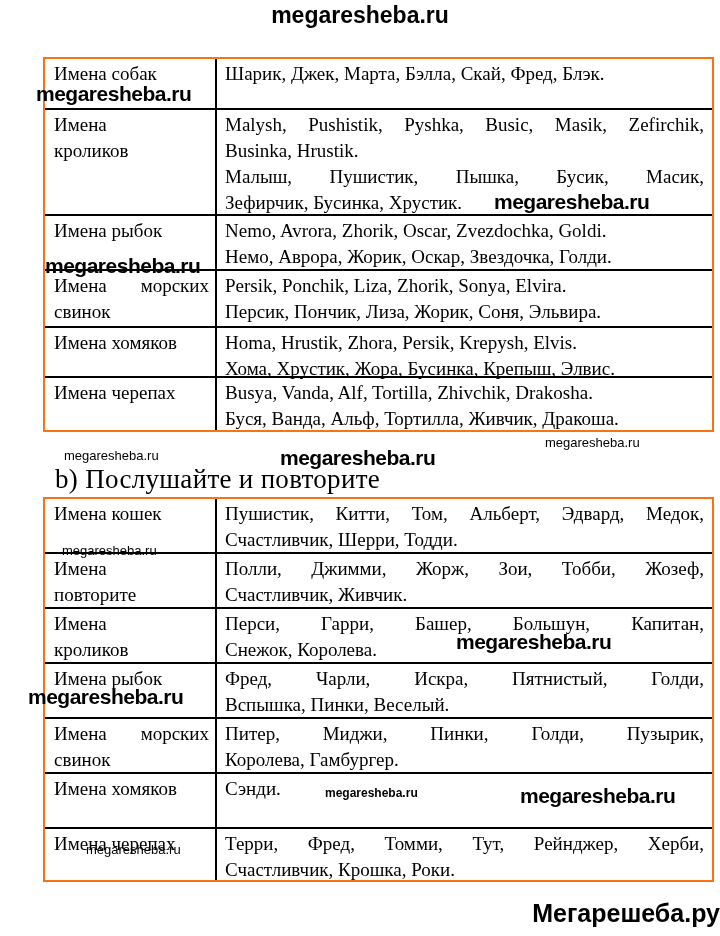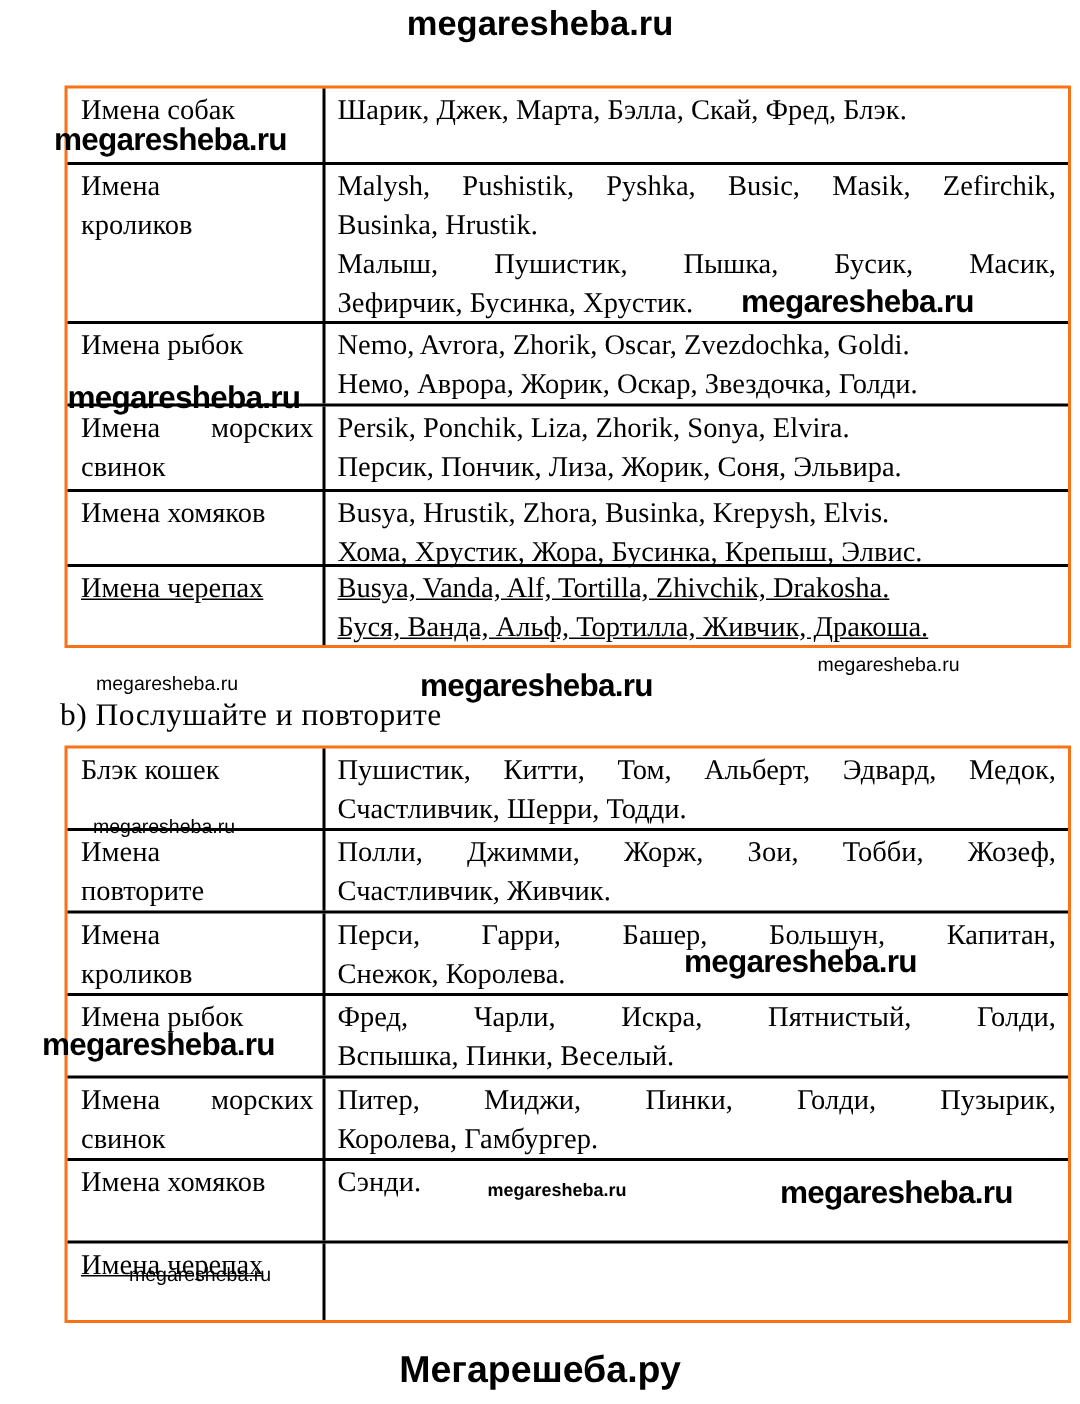--- a/index.html
+++ b/index.html
@@ -13,39 +13,39 @@
     overflow: hidden;
   }
 
   .site-header {
     position: absolute; top: 2px; left: 0; width: 720px;
     text-align: center; font-weight: bold; font-size: 23px;
     font-family: "Liberation Sans", "DejaVu Sans", sans-serif;
   }
   .site-footer {
     position: absolute; top: 899px; left: 0; width: 720px;
-    text-align: center; font-weight: bold; font-size: 25px;
+    text-align: right; font-weight: bold; font-size: 25px;
     font-family: "Liberation Sans", "DejaVu Sans", sans-serif;
   }
   .section-b {
-    position: absolute; left: 40px; top: 464px;
-    font-size: 21px; letter-spacing: 0.3px;
+    position: absolute; left: 55px; top: 464px;
+    font-size: 27px; letter-spacing: 0.3px;
   }
 
   .tbl {
     position: absolute; left: 27px; width: 671px;
     border: 2px solid #f97316;
     box-sizing: border-box;
     background: transparent;
     margin-left: 16px;
   }
   #table1 { top: 57px; }
   #table2 { top: 497px; }
   .trow { display: flex; box-sizing: border-box; border-bottom: 2px solid #000; }
-  .trow.last { border-bottom: none; text-decoration: underline; }
+  .trow.last { border-bottom: none; }
   .cell-label {
     width: 172px; box-sizing: border-box;
     border-right: 2px solid #000;
     padding: 2px 6px 0 9px;
     font-size: 19px;
   }
   .cell-names {
     flex: 1; box-sizing: border-box;
     padding: 2px 8px 0 8px;
     font-size: 19px;
@@ -122,21 +122,21 @@
             <div class="tline">Персик, Пончик, Лиза, Жорик, Соня, Эльвира.</div>
           </div>
       </div>
     </div>
     <div class="trow" style="height:50px">
       <div class="cell-label">
           <div class="tline">Имена хомяков</div>
         </div>
       <div class="cell-names">
         <div>
-            <div class="tline">Busya, Hrustik, Zhora, Businka, Krepysh, Elvis.</div>
+            <div class="tline">Homa, Hrustik, Zhora, Persik, Krepysh, Elvis.</div>
           </div>
         <div>
             <div class="tline">Хома, Хрустик, Жора, Бусинка, Крепыш, Элвис.</div>
           </div>
       </div>
     </div>
     <div class="trow last" style="height:52px">
       <div class="cell-label">
           <div class="tline">Имена черепах</div>
         </div>
@@ -149,21 +149,21 @@
           </div>
       </div>
     </div>
   </div>
 
   <div class="section-b">b) Послушайте и повторите</div>
 
   <div class="tbl" id="table2">
     <div class="trow" style="height:55px">
       <div class="cell-label">
-          <div class="tline">Блэк кошек</div>
+          <div class="tline">Имена кошек</div>
         </div>
       <div class="cell-names">
         <div>
             <div class="tline jfull">Пушистик, Китти, Том, Альберт, Эдвард, Медок,</div>
             <div class="tline">Счастливчик, Шерри, Тодди.</div>
           </div>
       </div>
     </div>
     <div class="trow" style="height:55px">
       <div class="cell-label">
@@ -219,20 +219,26 @@
       <div class="cell-names">
         <div>
             <div class="tline">Сэнди.</div>
           </div>
       </div>
     </div>
     <div class="trow last" style="height:51px">
       <div class="cell-label">
           <div class="tline">Имена черепах</div>
         </div>
+      <div class="cell-names">
+        <div>
+            <div class="tline jfull">Терри, Фред, Томми, Тут, Рейнджер, Херби,</div>
+            <div class="tline">Счастливчик, Крошка, Роки.</div>
+          </div>
+      </div>
     </div>
   </div>
 
   <div class="wm wm-bold" style="left:36px;  top:82px;">megaresheba.ru</div>
   <div class="wm wm-bold" style="left:494px; top:190px;">megaresheba.ru</div>
   <div class="wm wm-bold" style="left:45px;  top:254px;">megaresheba.ru</div>
   <div class="wm wm-small" style="left:545px; top:435px;">megaresheba.ru</div>
   <div class="wm wm-small" style="left:64px;  top:448px;">megaresheba.ru</div>
   <div class="wm wm-bold" style="left:280px; top:446px;">megaresheba.ru</div>
   <div class="wm wm-small" style="left:62px;  top:543px;">megaresheba.ru</div>

